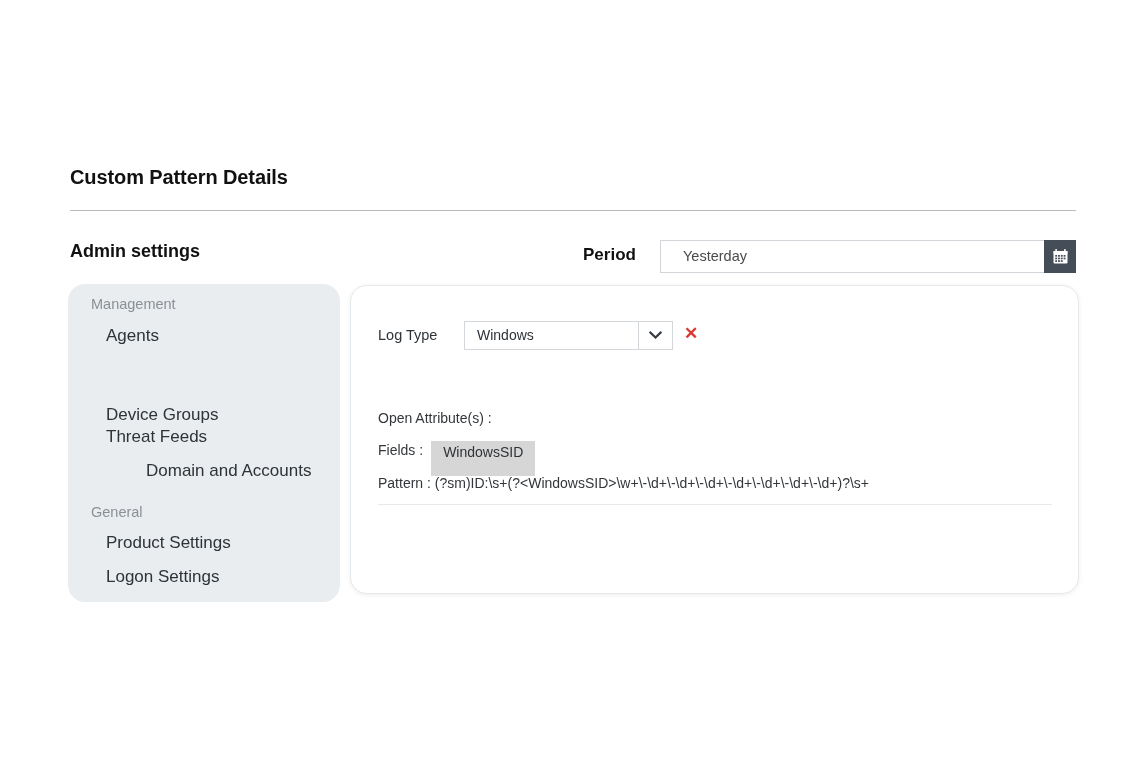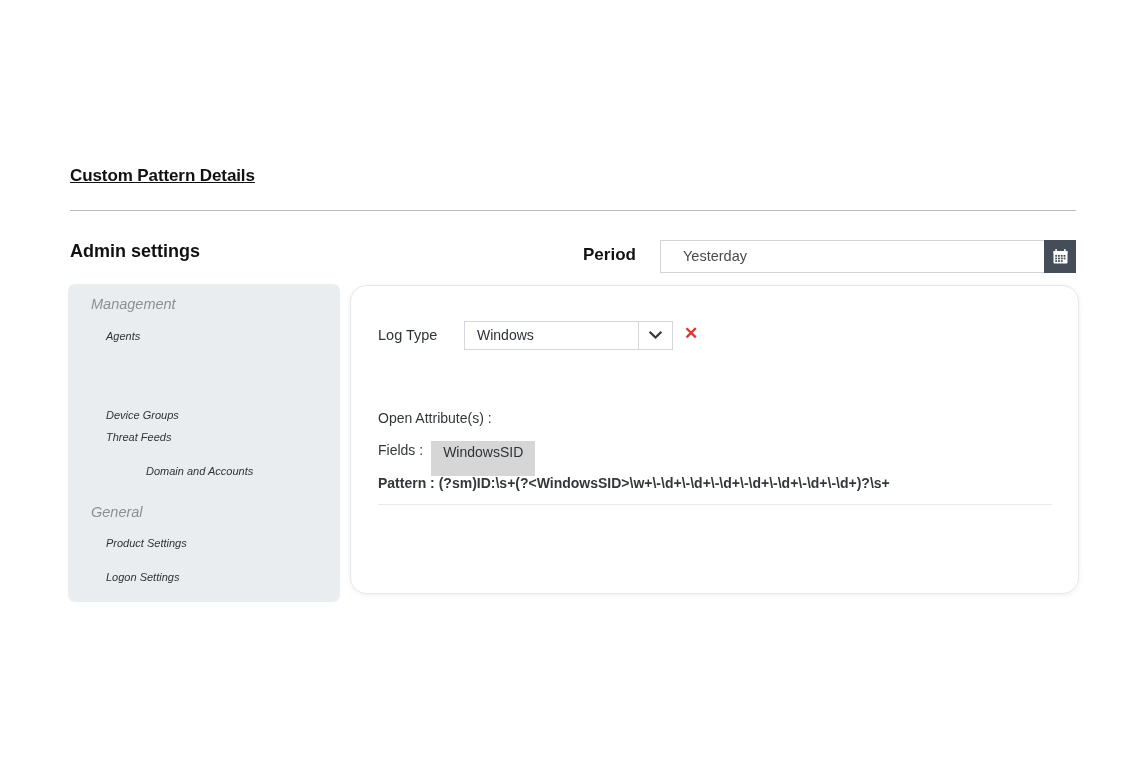--- a/index.html
+++ b/index.html
@@ -24,25 +24,24 @@
     background: #ffffff;
     border-radius: 26px;
     overflow: hidden;
   }
 
   
   .page-title {
     position: absolute;
     left: 70px;
     top: 166px;
-    font-size: 17px;
+    font-size: 20px;
     font-weight: bold;
     letter-spacing: -0.1px;
     color: #111111;
-    text-decoration: underline;
   }
   .title-rule {
     position: absolute;
     left: 70px;
     top: 210px;
     width: 1006px;
     height: 1px;
     background: #b9bcbf;
   }
 
@@ -95,30 +94,29 @@
   }
 
   
   .sidebar {
     position: absolute;
     left: 68px;
     top: 284px;
     width: 272px;
     height: 318px;
     background: #e9edef;
-    border-radius: 7px;
-    font-style: italic;
+    border-radius: 17px;
   }
   .side-group {
     font-size: 14.5px;
     color: #8b9095;
     padding-left: 23px;
   }
   .side-item {
-    font-size: 11px;
+    font-size: 17px;
     color: #2e3338;
     padding-left: 38px;
     cursor: pointer;
   }
   .side-row {
     position: absolute;
     left: 0;
     width: 272px;
     height: 22px;
     line-height: 22px;
@@ -207,21 +205,21 @@
 
   .detail-row {
     position: absolute;
     left: 27px;
     font-size: 14px;
     color: #33373b;
     white-space: nowrap;
   }
   .row-open { top: 124px; }
   .row-fields { top: 155px; }
-  .row-pattern { top: 189px; font-weight: bold; }
+  .row-pattern { top: 189px; }
 
   .chip {
     display: inline-block;
     background: #d6d6d6;
     color: #2e3338;
     padding: 3px 12px 16px 12px;
     font-size: 14px;
     margin-left: 8px;
     vertical-align: -2px;
   }

